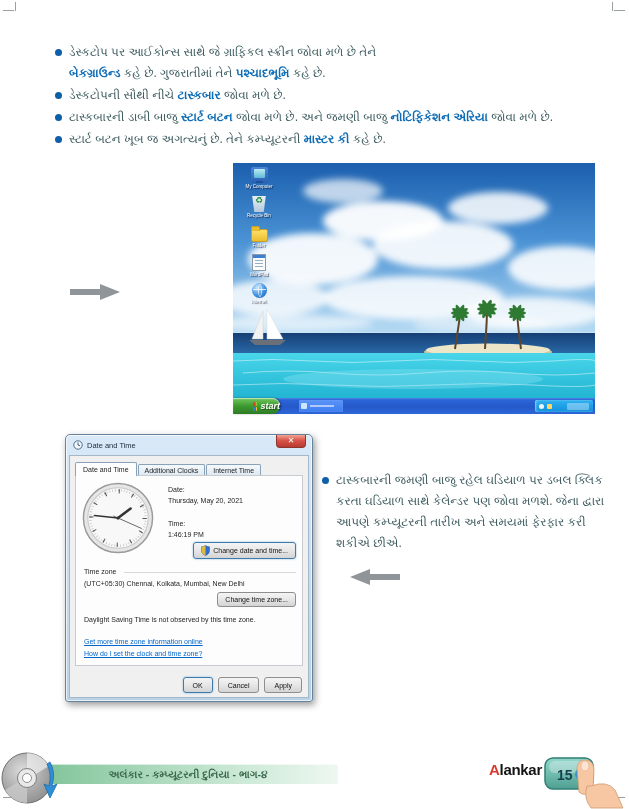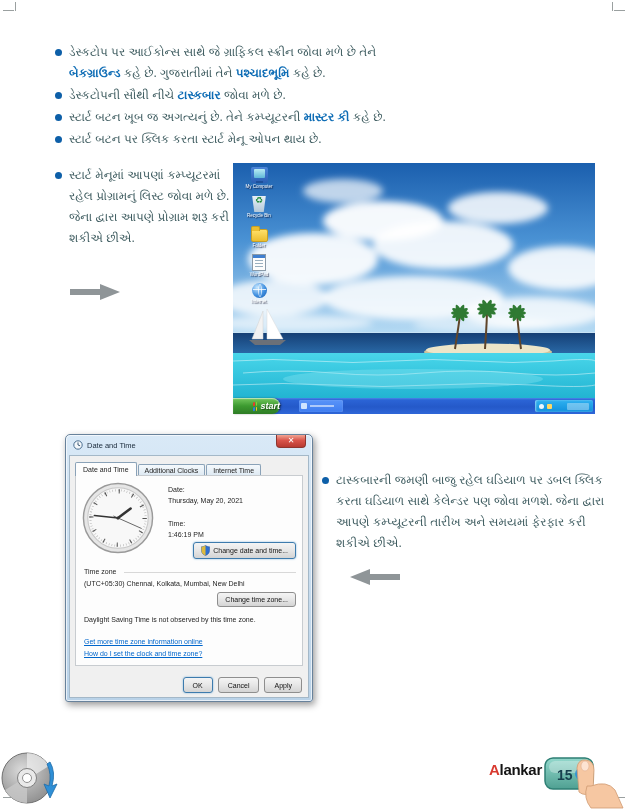--- a/index.html
+++ b/index.html
@@ -94,27 +94,24 @@
   <div class="mark" style="left:612px;top:2px;width:1px;height:9px;"></div>
   <div class="mark" style="left:614px;top:10px;width:11px;height:1px;"></div>
   <div class="mark" style="left:3px;top:797px;width:11px;height:1px;"></div>
   <div class="mark" style="left:15px;top:789px;width:1px;height:9px;"></div>
   <div class="mark" style="left:612px;top:789px;width:1px;height:9px;"></div>
   <div class="mark" style="left:614px;top:797px;width:11px;height:1px;"></div>
 
   <ul class="blist" style="left:55px;top:42px;width:560px;">
     <li><span>ડેસ્કટોપ પર આઈકોન્સ સાથે જે ગ્રાફિકલ સ્ક્રીન જોવા મળે છે તેને</span><br><span class="hl">બેકગ્રાઉન્ડ</span><span> કહે છે. ગુજરાતીમાં તેને </span><span class="hl">પશ્ચાદભૂમિ</span><span> કહે છે.</span></li>
     <li><span>ડેસ્કટોપની સૌથી નીચે </span><span class="hl">ટાસ્કબાર</span><span> જોવા મળે છે.</span></li>
+    <li><span>ટાસ્કબારની ડાબી બાજુ </span><span class="hl">સ્ટાર્ટ બટન</span><span> જોવા મળે છે. અને જમણી બાજુ </span><span class="hl">નોટિફિકેશન એરિયા</span><span> જોવા મળે છે.</span></li>
     <li><span>સ્ટાર્ટ બટન ખૂબ જ અગત્યનું છે. તેને કમ્પ્યૂટરની </span><span class="hl">માસ્ટર કી</span><span> કહે છે.</span></li>
-    <li><span>સ્ટાર્ટ બટન પર ક્લિક કરતા સ્ટાર્ટ મેનૂ ઓપન થાય છે.</span></li>
   </ul>
 
-  <ul class="blist" style="left:55px;top:165px;width:178px;">
-    <li>સ્ટાર્ટ મેનૂમાં આપણાં કમ્પ્યૂટરમાં રહેલ પ્રોગ્રામનું લિસ્ટ જોવા મળે છે. જેના દ્વારા આપણે પ્રોગ્રામ શરૂ કરી શકીએ છીએ.</li>
-  </ul>
   <svg class="arrow" style="left:70px;top:283px;" width="52" height="18">
     <polygon points="0,6 30,6 30,1 50,9 30,17 30,12 0,12" fill="#8f9598"></polygon>
   </svg>
 
   <div class="desktop">
     <svg class="wallpaper" width="362" height="235" viewBox="0 0 362 235">
       <defs>
         <linearGradient id="sky" x1="0" y1="0" x2="0" y2="1">
           <stop offset="0" stop-color="#1b5fae"></stop>
             <stop offset="0.45" stop-color="#4a92d4"></stop>
@@ -297,20 +294,23 @@
   </div>
 
   <ul class="blist" style="left:322px;top:462px;width:292px;margin-top:8px;">
     <li>ટાસ્કબારની જમણી બાજુ રહેલ ઘડિયાળ પર ડબલ ક્લિક કરતા ઘડિયાળ સાથે કેલેન્ડર પણ જોવા મળશે. જેના દ્વારા આપણે કમ્પ્યૂટરની તારીખ અને સમયમાં ફેરફાર કરી શકીએ છીએ.</li>
   </ul>
   <svg class="arrow" style="left:348px;top:568px;" width="52" height="18">
     <polygon points="52,6 22,6 22,1 2,9 22,17 22,12 52,12" fill="#8f9598"></polygon>
   </svg>
 
 
+  <div class="footband">
+    <span>અલંકાર - કમ્પ્યૂટરની દુનિયા - ભાગ-૪</span>
+  </div>
 
   <svg style="position:absolute;left:0px;top:750px;" width="66" height="59" viewBox="0 0 66 59">
     <defs>
       <radialGradient id="cdg" cx="40%" cy="35%" r="75%">
         <stop offset="0" stop-color="#dcdcdc"></stop>
           <stop offset=".6" stop-color="#a8a8a8"></stop>
           <stop offset="1" stop-color="#8a8a8a"></stop>
       </radialGradient>
     </defs>
     <circle cx="27" cy="28" r="25" fill="url(#cdg)" stroke="#6f6f6f" stroke-width="1"></circle>

